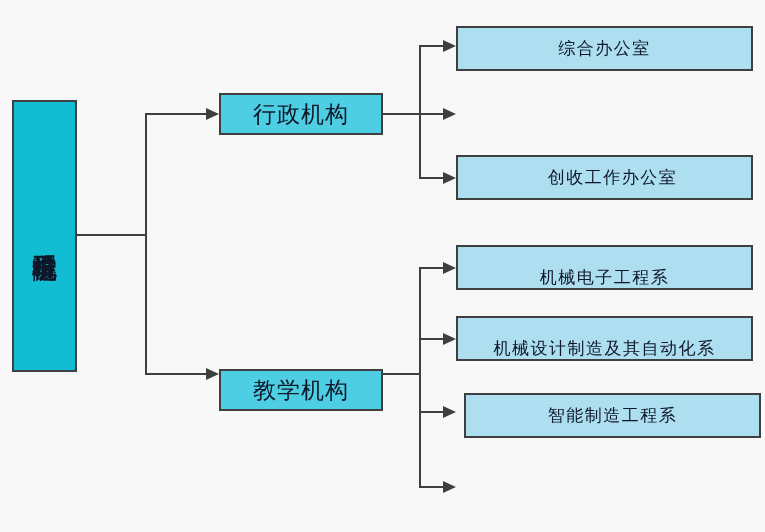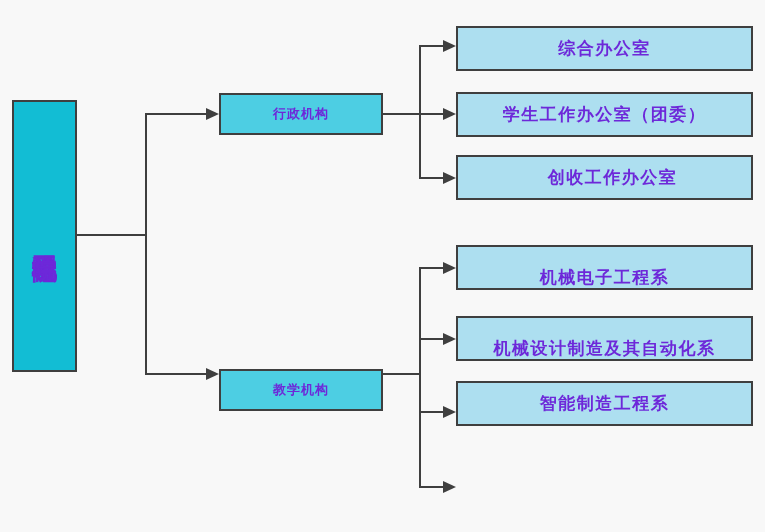--- a/index.html
+++ b/index.html
@@ -19,22 +19,22 @@
     overflow: hidden;
   }
   .node {
     position: absolute;
     box-sizing: border-box;
     border: 2px solid #3f3f3f;
     display: flex;
     align-items: center;
     justify-content: center;
     text-align: center;
-    color: #6d28d9;
-    font-weight: bold;
+    color: #0f172a;
+    font-weight: normal;
     line-height: 1.15;
     letter-spacing: 1px;
   }
   
   .node-root {
     left: 12px;
     top: 100px;
     width: 65px;
     height: 272px;
     background: #12bdd4;
@@ -45,40 +45,40 @@
     text-orientation: upright;
     line-height: 1.0;
   }
   
   .node-branch {
     left: 219px;
     width: 164px;
     height: 42px;
     background: #4dcee3;
     font-family: "DejaVu Sans", "Liberation Sans", sans-serif;
-    font-size: 13px;
+    font-size: 23px;
   }
   .node-branch.admin { top: 93px; }
   .node-branch.teach { top: 369px; text-align: right; }
   
   .node-leaf {
     left: 456px;
     width: 297px;
     height: 45px;
     background: #addff0;
     font-family: "DejaVu Serif", "Liberation Serif", serif;
     font-size: 17px;
     letter-spacing: 1.5px;
   }
   .ln0 { top: 26px; }
   .ln1 { top: 92px; }
   .ln2 { top: 155px; padding-left: 16px; }
   .ln3 { top: 245px; align-items: flex-end; }
   .ln4 { top: 316px; align-items: flex-end; }
-  .ln5 { top: 381px; }
+  .ln5 { top: 393px; margin-left: 8px; }
   .ln6 { top: 464px; }
 
   
   .edge {
     position: absolute;
     background: #3f3f3f;
   }
   .h { height: 2px; }
   .v { width: 2px; }
   .arrow {
@@ -116,23 +116,20 @@
   <div class="edge h" style="left:419px; top:45px; width:31px;"></div>
   <div class="edge h" style="left:419px; top:113px; width:31px;"></div>
   <div class="edge h" style="left:419px; top:177px; width:31px;"></div>
   <div class="arrow" style="left:443px; top:40px;"></div>
   <div class="arrow" style="left:443px; top:108px;"></div>
   <div class="arrow" style="left:443px; top:172px;"></div>
 
   <div class="node node-leaf ln0">
     <span>综合办公室</span>
   </div>
-  <div class="node node-leaf ln1">
-    <span>学生工作办公室（团委）</span>
-  </div>
   <div class="node node-leaf ln2">
     <span>创收工作办公室</span>
   </div>
 
   <div class="node node-branch teach">
     <span>教学机构</span>
   </div>
 
   <div class="edge h" style="left:383px; top:373px; width:38px;"></div>
   <div class="edge v" style="left:419px; top:267px; height:219px;"></div>

